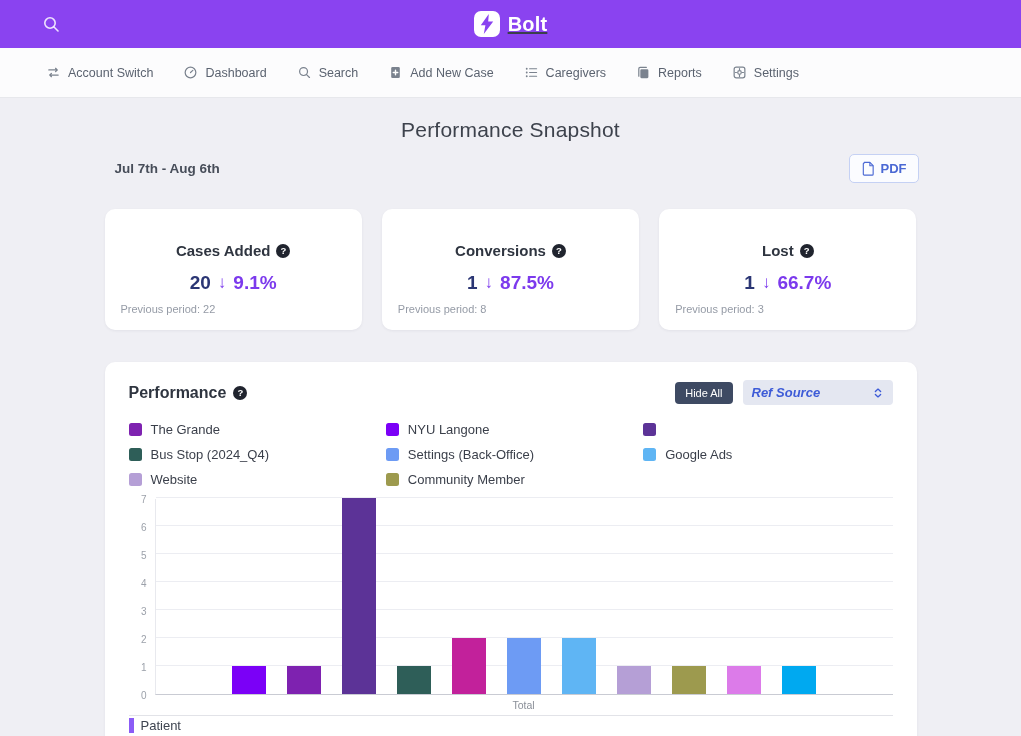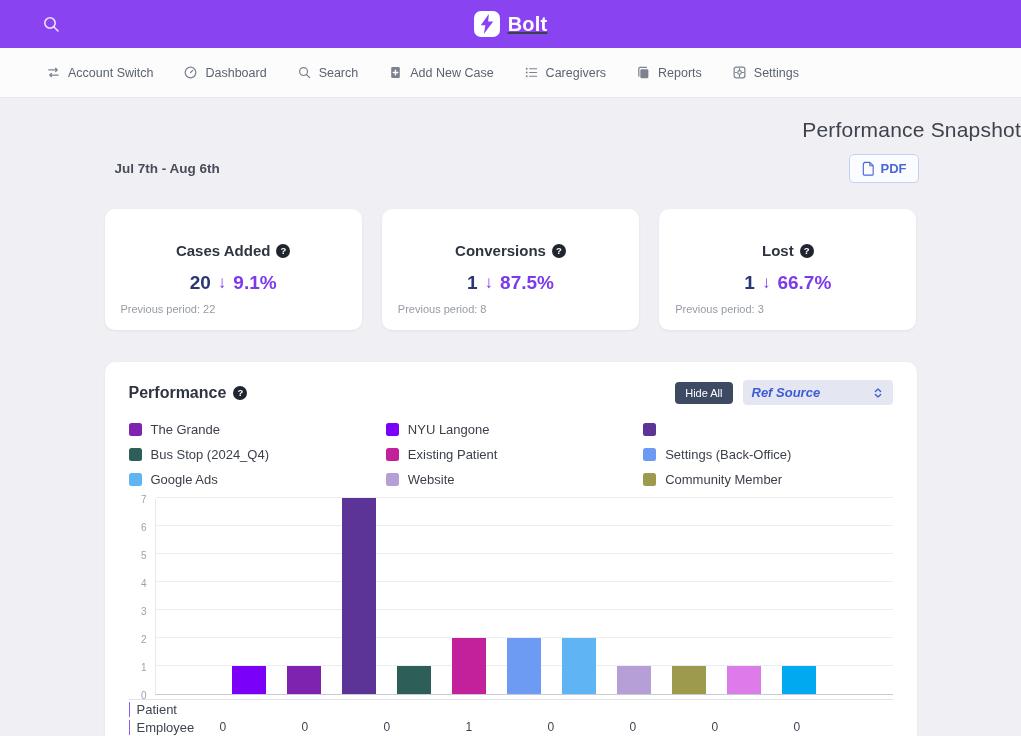--- a/index.html
+++ b/index.html
@@ -19,21 +19,21 @@
   .brand-icon svg { display:block; }
   .brand-name { color:#fff; font-size:20px; font-weight:800; letter-spacing:.2px; }
 
   
   .mainnav { height:50px; background:#FCFCFD; border-bottom:1px solid #E7E8EC; display:flex; align-items:center; padding-left:46px; }
   .nav-items { display:flex; gap:30px; }
   .nav-item { display:flex; align-items:center; gap:7px; background:none; border:none; font-size:12.5px; color:#5B6370; }
   .nav-icon { display:flex; }
 
   
-  .page-title { text-align:right; font-size:21px; font-weight:500; color:#3D424C; margin-top:20px; letter-spacing:.2px; }
+  .page-title { text-align:center; font-size:21px; font-weight:500; color:#3D424C; margin-top:20px; letter-spacing:.2px; }
 
   .tabs-row { width:816px; margin:12px auto 0; display:flex; align-items:center; gap:6px; }
   .tabs-list { display:flex; align-items:center; gap:6px; }
   .tab { padding:9px 13px; font-size:13.5px; font-weight:700; color:#3C4450; background:transparent; border:none; border-radius:7px; }
   .tab.active { background:#FFFFFF; color:#7C3AED; box-shadow:0 1px 3px rgba(20,20,43,.10); }
   .date-range { font-size:13.5px; font-weight:700; color:#474D59; margin-left:12px; }
   .pdf-btn { margin-left:auto; display:flex; align-items:center; gap:6px; padding:6px 11px; background:#FBFCFF;
              border:1px solid #C5D1F4; border-radius:5px; color:#4A68D4; font-size:13px; font-weight:600; }
 
   
@@ -67,21 +67,21 @@
   .y-axis { position:relative; width:26px; flex:0 0 auto; }
   .ytick { position:absolute; right:8px; font-size:10px; color:#9CA1AA; }
   .plot { position:relative; flex:1; height:196px; border-bottom:1px solid #C9CBD3; border-left:1px solid #E8E9EE; }
   .gridline { position:absolute; left:0; right:0; height:1px; background:#ECEDF2; }
   .bars { position:absolute; inset:0; display:flex; align-items:flex-end; justify-content:center; gap:21px; z-index:1; }
   .bar { width:34px; }
   .x-label { margin-left:26px; text-align:center; font-size:10.5px; color:#8A8F98; margin-top:4px; }
 
   .breakdown { margin-top:4px; border-top:1px solid #E2E3E8; }
   .t-row { display:flex; align-items:center; height:18px; }
-  .row-label { width:86px; flex:0 0 auto; font-size:13px; color:#3E4450; border-left:1px solid #8b5cf6; padding-left:7px; }
+  .row-label { width:86px; flex:0 0 auto; font-size:13px; color:#3E4450; border-left:5px solid #8b5cf6; padding-left:7px; }
   .row-cells { display:flex; }
   .cell { width:82px; font-size:12px; color:#3E4450; padding-left:5px; }
 </style>
 </head>
 <body>
 
 <header class="topbar">
   <button class="topbar-search">
     <svg width="18" height="18" viewBox="0 0 18 18" fill="none" stroke="rgba(255,255,255,.85)" stroke-width="1.6" stroke-linecap="round">
       <circle cx="8" cy="8" r="5.2"></circle>
@@ -254,24 +254,20 @@
     <span class="legend-swatch" style="background: rgb(123, 0, 247);"></span>
     <span class="legend-label">NYU Langone</span>
   </div>
         <div class="legend-item">
     <span class="legend-swatch" style="background: rgb(92, 51, 151);"></span>
     <span class="legend-label"></span>
   </div>
         <div class="legend-item">
     <span class="legend-swatch" style="background: rgb(46, 94, 88);"></span>
     <span class="legend-label">Bus Stop (2024_Q4)</span>
-  </div>
-        <div class="legend-item">
-    <span class="legend-swatch" style="background: rgb(194, 33, 155);"></span>
-    <span class="legend-label">Existing Patient</span>
   </div>
         <div class="legend-item">
     <span class="legend-swatch" style="background: rgb(109, 155, 244);"></span>
     <span class="legend-label">Settings (Back-Office)</span>
   </div>
         <div class="legend-item">
     <span class="legend-swatch" style="background: rgb(95, 181, 244);"></span>
     <span class="legend-label">Google Ads</span>
   </div>
         <div class="legend-item">
@@ -311,20 +307,21 @@
           </div>
       <div class="gridline" style="bottom: 28px;"></div>
           <div class="gridline" style="bottom: 56px;"></div>
           <div class="gridline" style="bottom: 84px;"></div>
           <div class="gridline" style="bottom: 112px;"></div>
           <div class="gridline" style="bottom: 140px;"></div>
           <div class="gridline" style="bottom: 168px;"></div>
           <div class="gridline" style="bottom: 196px;"></div>
         </div>
     </div>
+    <div class="x-label">Total</div>
 
     <div class="breakdown">
         <div class="t-row">
     <div class="row-label">Patient</div>
     <div class="row-cells">
             <div class="cell"></div>
             <div class="cell"></div>
             <div class="cell"></div>
             <div class="cell"></div>
             <div class="cell"></div>

